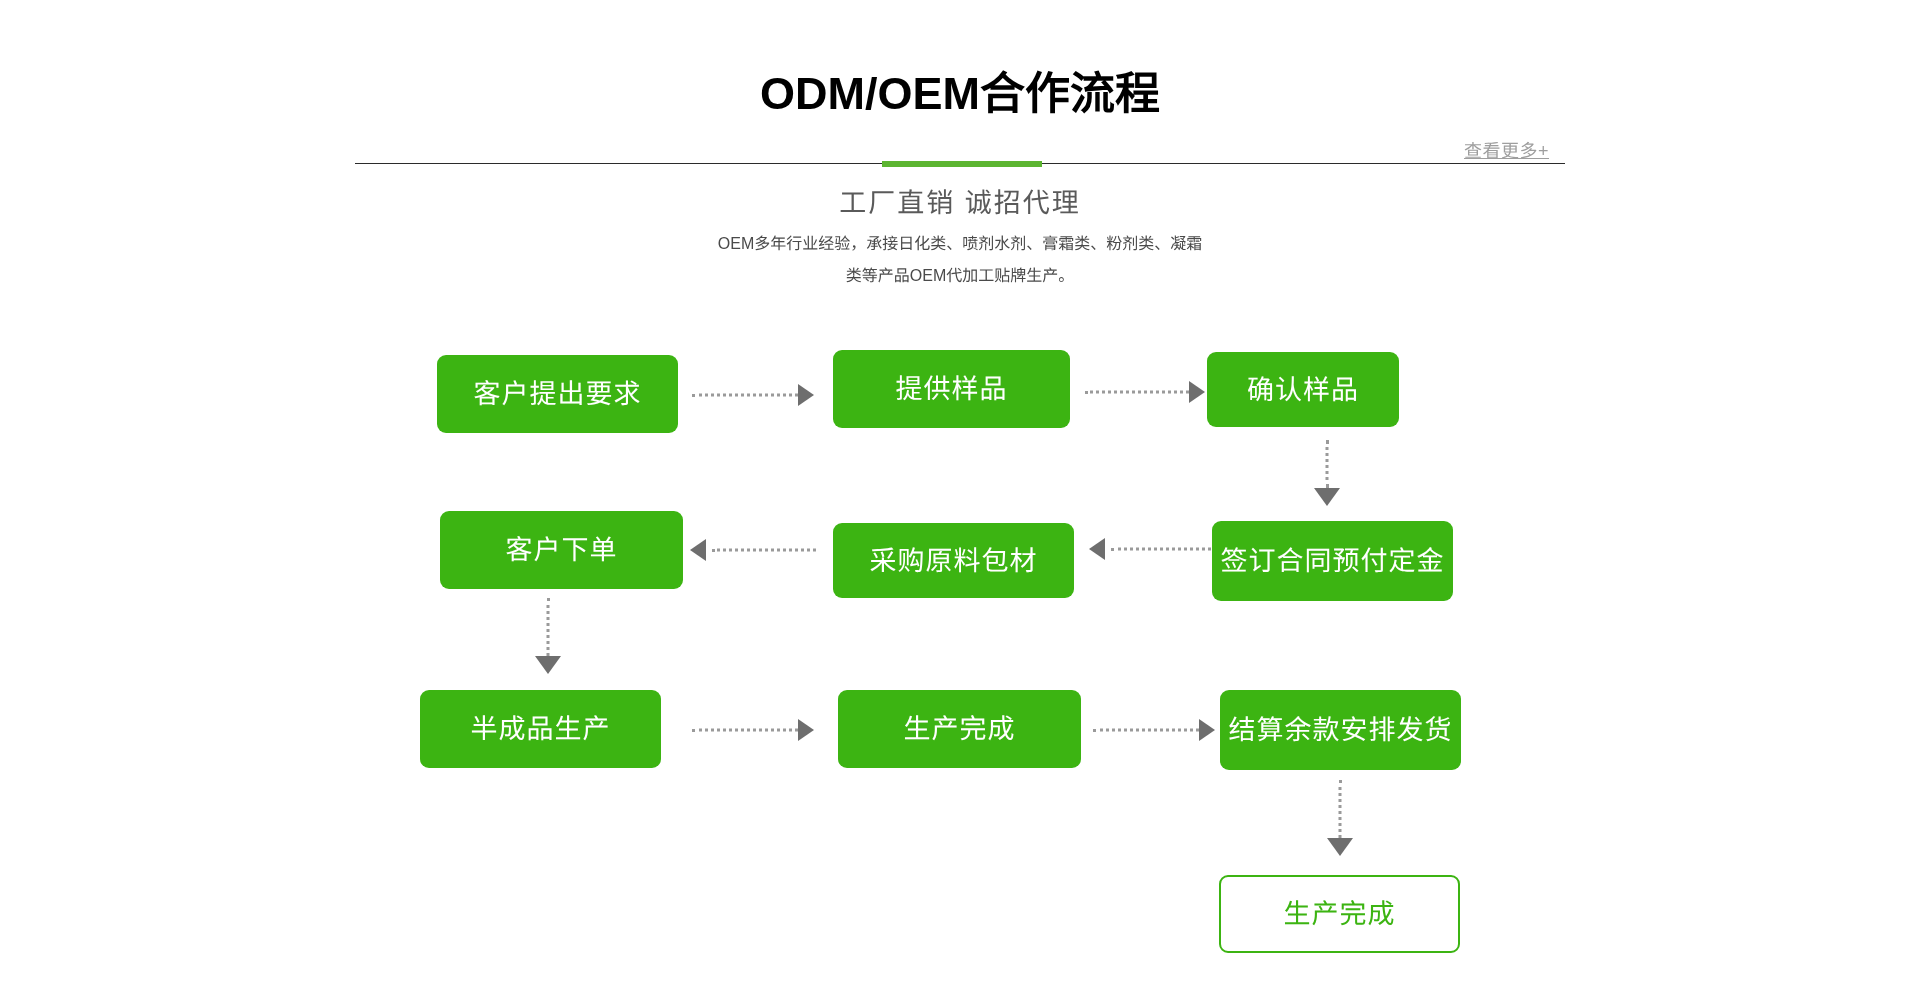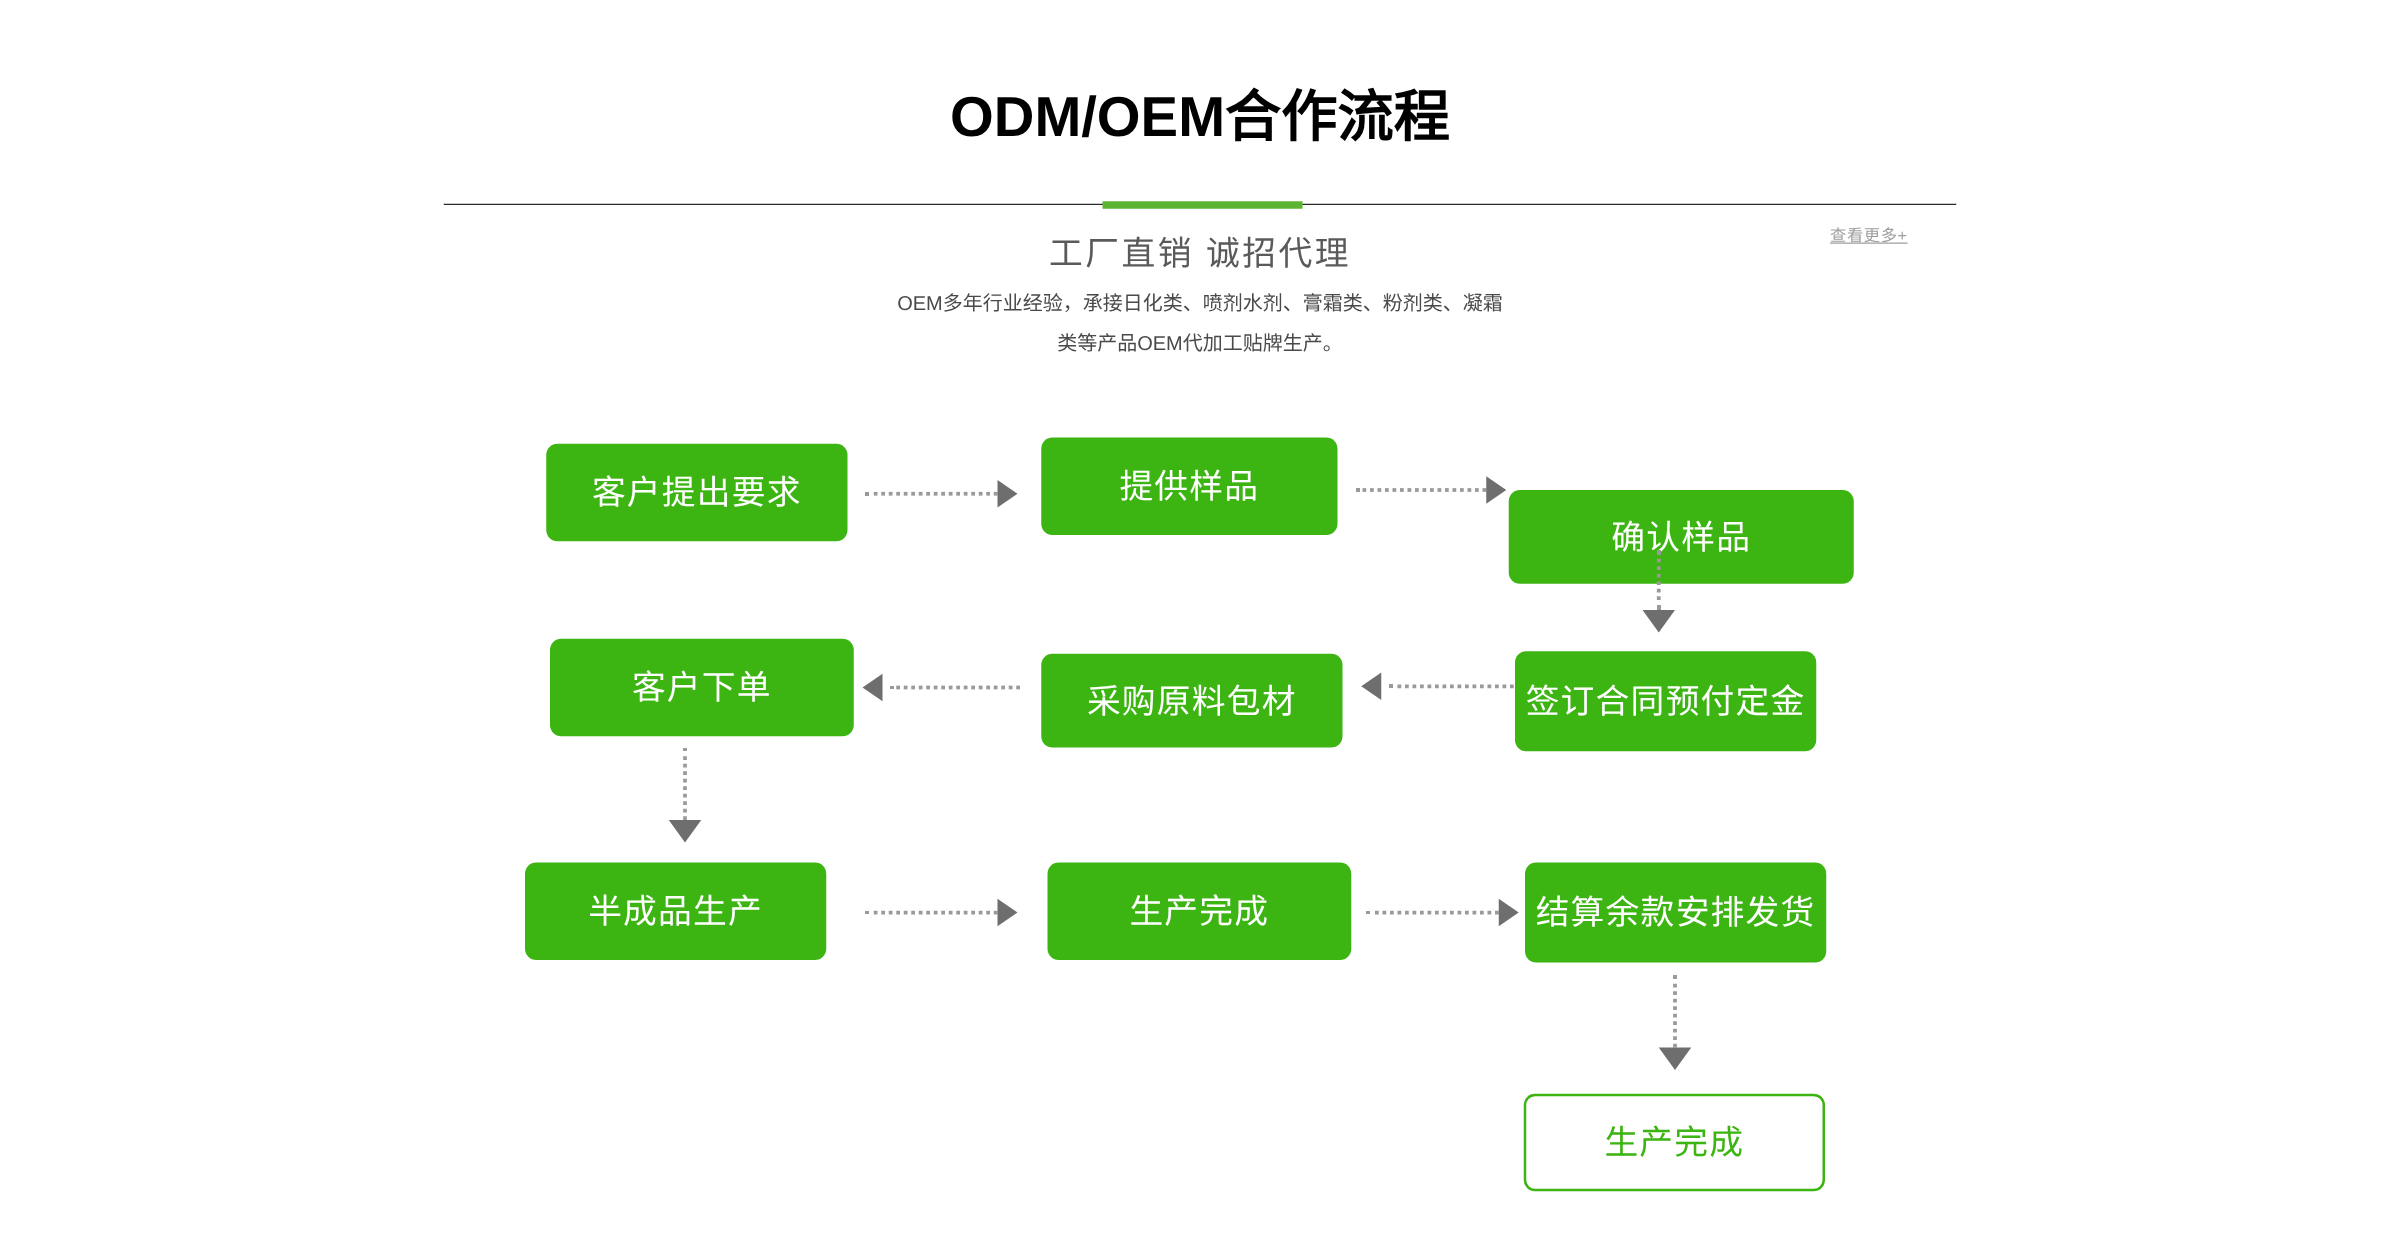--- a/index.html
+++ b/index.html
@@ -64,25 +64,24 @@
     left: 527px;
     top: 0px;
     width: 160px;
     height: 6px;
     background: #5cb531;
   }
   .more-link {
     position: absolute;
     left: 1464px;
     top: 136px;
-    font-size: 13px;
+    font-size: 18px;
     color: #9e9e9e;
     letter-spacing: 0.5px;
     white-space: nowrap;
-    margin-top: 42px;
   }
 
   
   .subtitle {
     position: absolute;
     left: 0;
     top: 181px;
     width: 1920px;
     text-align: center;
     font-size: 27px;
@@ -220,21 +219,21 @@
 
     <div class="node" id="n-provide-sample" style="left:833px; top:350px; width:237px; height:78px;">
       <span>提供样品</span>
     </div>
 
     <div class="conn" style="left:1085px; top:377px; width:128px; height:30px;">
       <div class="dots-h" style="width:104px;"></div>
       <div class="arrow-right" style="left:104px; top:4px;"></div>
     </div>
 
-    <div class="node" id="n-confirm-sample" style="left:1207px; top:352px; width:276px; height:75px;margin-top:40px;">
+    <div class="node" id="n-confirm-sample" style="left:1207px; top:352px; width:192px; height:75px;">
       <span>确认样品</span>
     </div>
 
     <div class="conn" style="left:1307px; top:440px; width:40px; height:74px;">
       <div class="dots-v" style="height:48px;"></div>
       <div class="arrow-down" style="left:7px; top:48px;"></div>
     </div>
 
     <div class="node" id="n-customer-order" style="left:440px; top:511px; width:243px; height:78px;">
       <span>客户下单</span>

